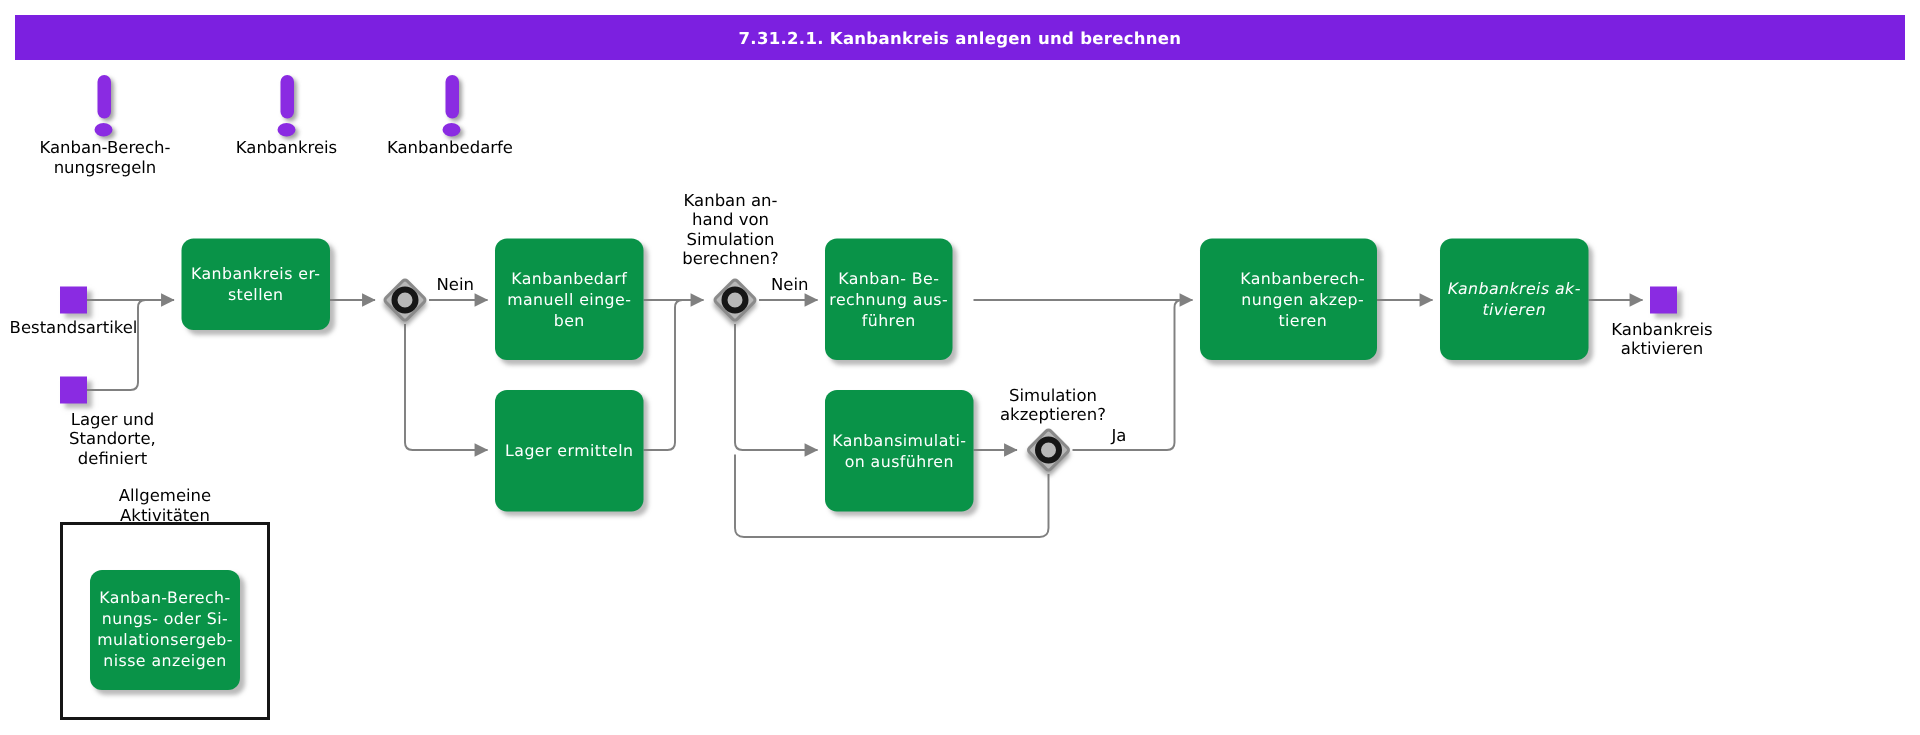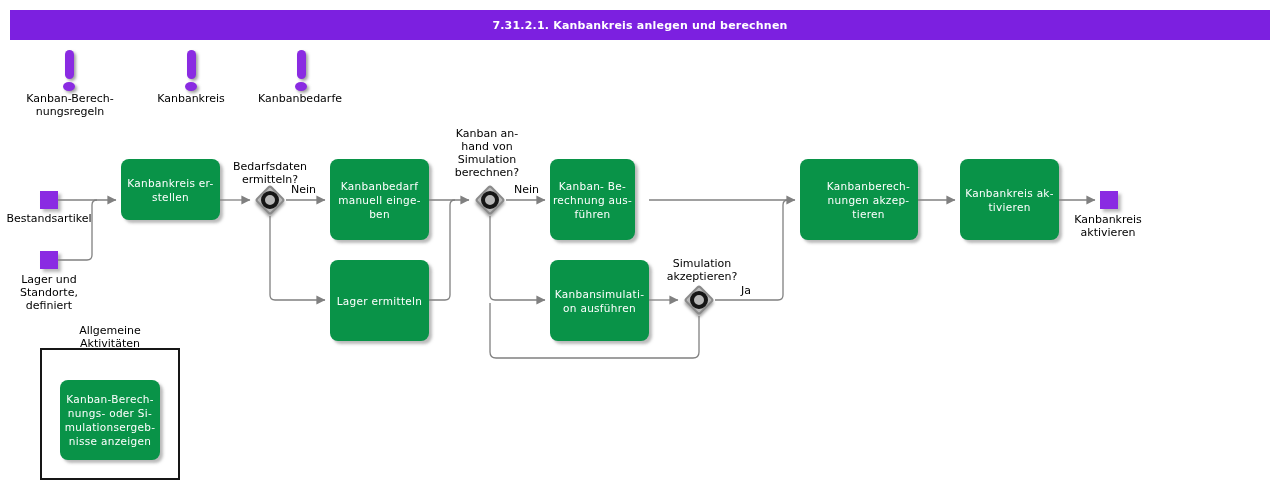--- a/index.html
+++ b/index.html
@@ -95,29 +95,27 @@
   <div class="excl" style="left:295px;top:50px;">
     <div class="bar"></div>
     <div class="dot"></div>
   </div>
   <div class="lbl" style="left:230px;top:92px;width:140px;">Kanbanbedarfe</div>
 
   <div class="event-sq" style="left:40px;top:191px;"></div>
   <div class="lbl" style="left:0px;top:212px;width:98px;">Bestandsartikel</div>
 
   <div class="event-sq" style="left:40px;top:251px;"></div>
-  <div class="lbl" style="left:0px;top:273px;width:98px;">Lager und
+  <div class="lbl" style="left:0px;top:273px;width:98px;padding-left:26px;">Lager und
 Standorte,
 definiert</div>
 
   <div class="task" style="left:121px;top:159px;width:99px;height:61px;">Kanbankreis er-
 stellen</div>
 
-  <div class="lbl" style="left:200px;top:160px;width:140px;">Bedarfsdaten
-ermitteln?</div>
   <div class="gw" style="left:259px;top:189px;">
     <div class="ring"></div>
   </div>
   <div class="branch" style="left:291px;top:184px;">Nein</div>
 
   <div class="task" style="left:330px;top:159px;width:99px;height:81px;">Kanbanbedarf
 manuell einge-
 ben</div>
   <div class="task" style="left:330px;top:260px;width:99px;height:81px;">Lager ermitteln</div>
 
@@ -139,21 +137,21 @@
   <div class="lbl" style="left:632px;top:257px;width:140px;">Simulation
 akzeptieren?</div>
   <div class="gw" style="left:688px;top:289px;">
     <div class="ring"></div>
   </div>
   <div class="branch" style="left:741px;top:285px;">Ja</div>
 
   <div class="task" style="left:800px;top:159px;width:99px;height:81px;padding-left:19px;">Kanbanberech-
 nungen akzep-
 tieren</div>
-  <div class="task" style="left:960px;top:159px;width:99px;height:81px;">Kanbankreis ak-
+  <div class="task" style="left:960px;top:159px;width:99px;height:81px;font-style:italic;">Kanbankreis ak-
 tivieren</div>
 
   <div class="event-sq" style="left:1100px;top:191px;"></div>
   <div class="lbl" style="left:40px;top:324px;width:140px;">Allgemeine
 Aktivitäten</div>
 
   <div class="lbl" style="left:1059px;top:213px;width:98px;">Kanbankreis
 aktivieren</div>
   <div class="genframe"></div>
   <div class="task" style="left:60px;top:380px;width:100px;height:80px;">Kanban-Berech-

